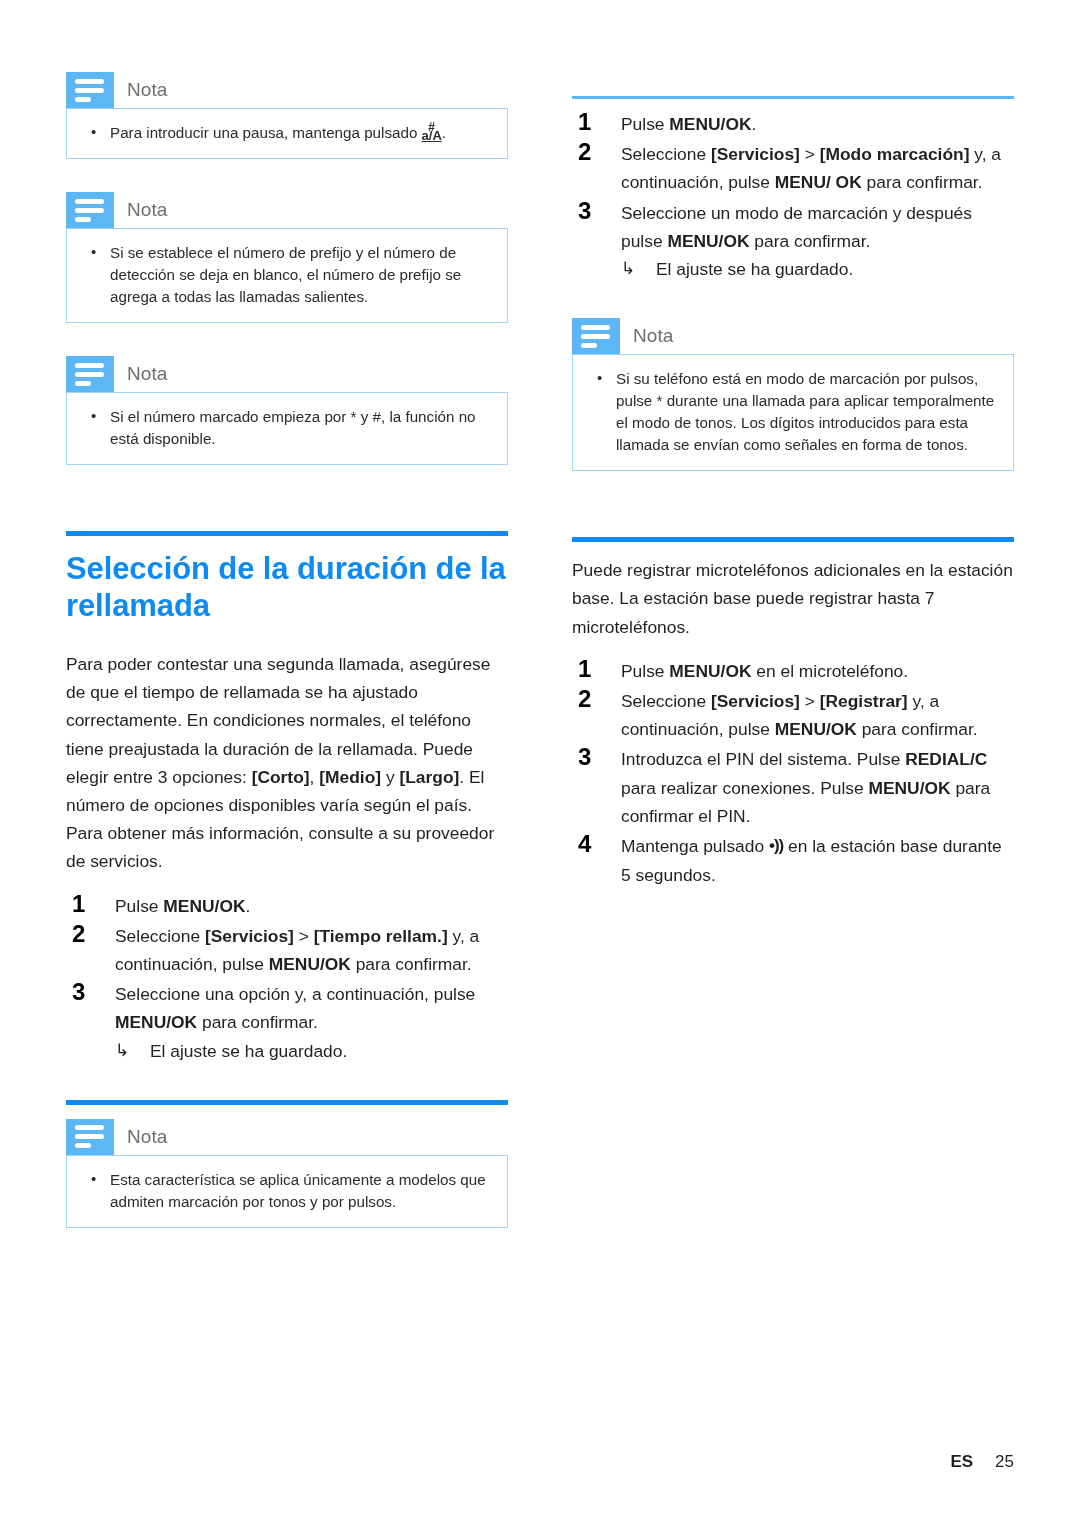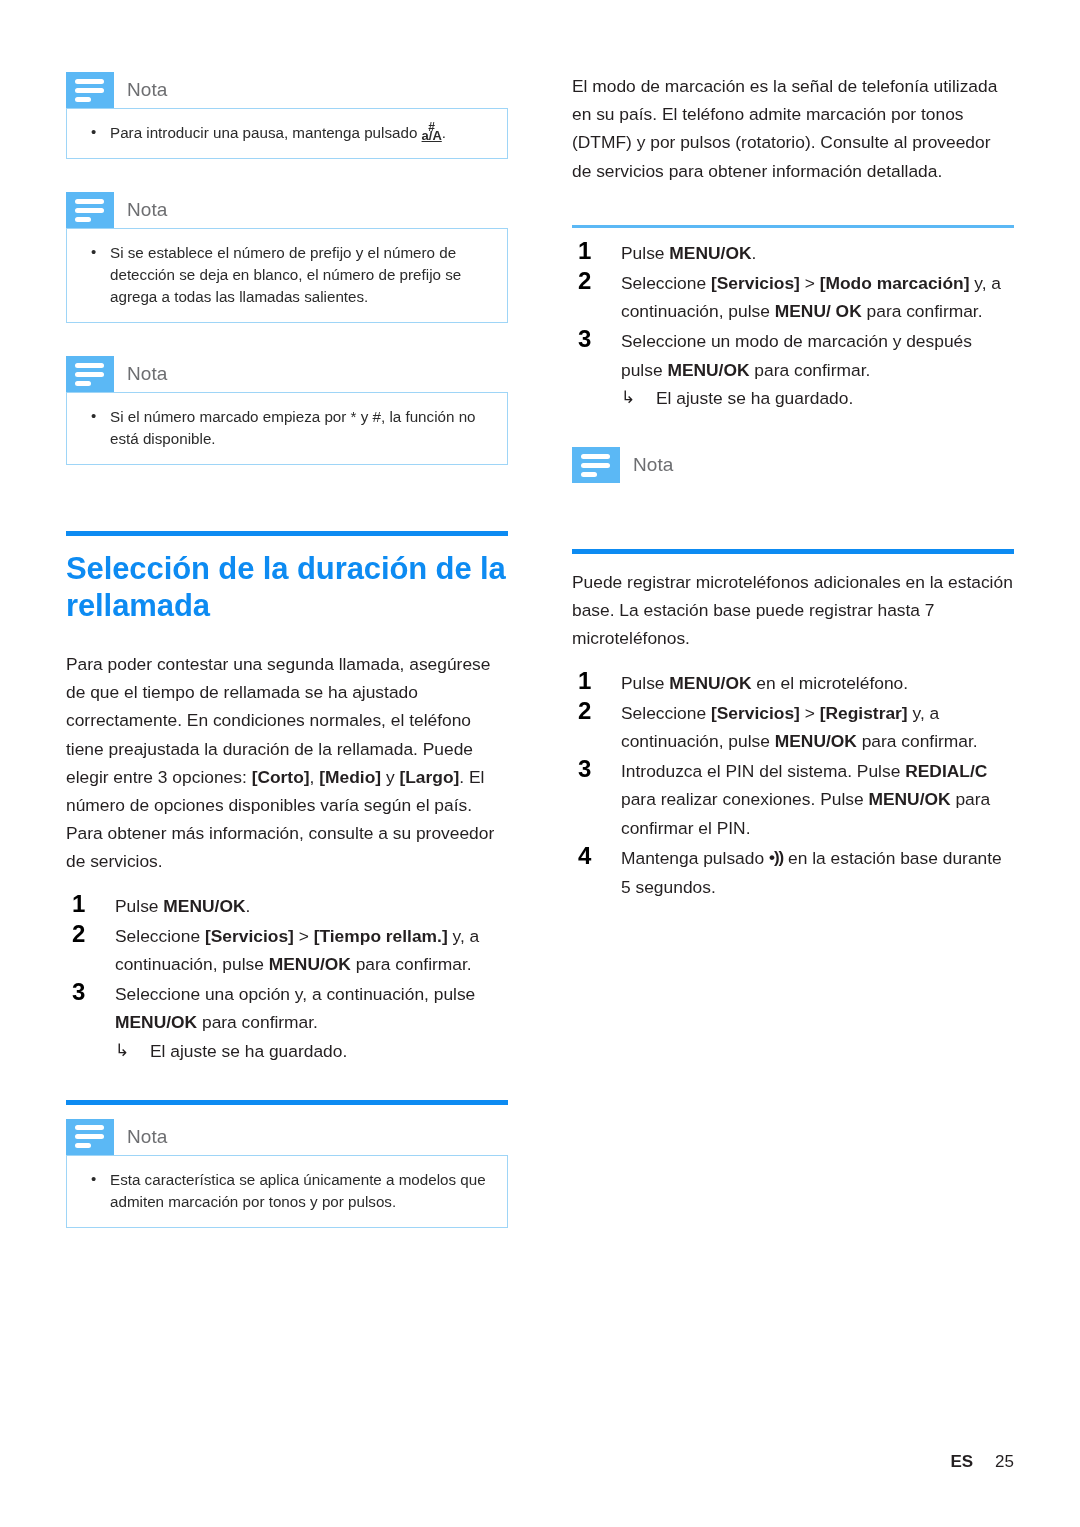--- a/index.html
+++ b/index.html
@@ -282,21 +282,20 @@
       </div>
       <div class="note-body">
         <div class="note-li">Esta característica se aplica únicamente a modelos que admiten marcación por tonos y por pulsos.</div>
       </div>
     </div>
 
   </div>
 
   <div class="col col-right">
 
-    <p class="body">El modo de marcación es la señal de telefonía utilizada en su país. El teléfono admite marcación por tonos (DTMF) y por pulsos (rotatorio). Consulte al proveedor de servicios para obtener información detallada.</p>
 
     <div class="gap-24"></div>
 
     <div class="h2-rule"></div>
 
     <ol class="steps">
       <li>
         <span class="num">1</span><span>Pulse </span><b>MENU/OK</b><span>.</span>
       </li>
       <li>
@@ -311,20 +310,23 @@
     <div class="gap-33"></div>
 
     <div class="note">
       <div class="note-head">
         <span class="note-icon">
           <i class="b1"></i>
             <i class="b2"></i>
             <i class="b3"></i>
         </span>
         <span class="note-title">Nota</span>
+      </div>
+      <div class="note-body">
+        <div class="note-li">Si su teléfono está en modo de marcación por pulsos, pulse * durante una llamada para aplicar temporalmente el modo de tonos. Los dígitos introducidos para esta llamada se envían como señales en forma de tonos.</div>
       </div>
     </div>
 
     <div class="gap-33"></div>
 
     <div class="h1-rule"></div>
 
     <p class="body">Puede registrar microteléfonos adicionales en la estación base. La estación base puede registrar hasta 7 microteléfonos.</p>
 
     <ol class="steps">

